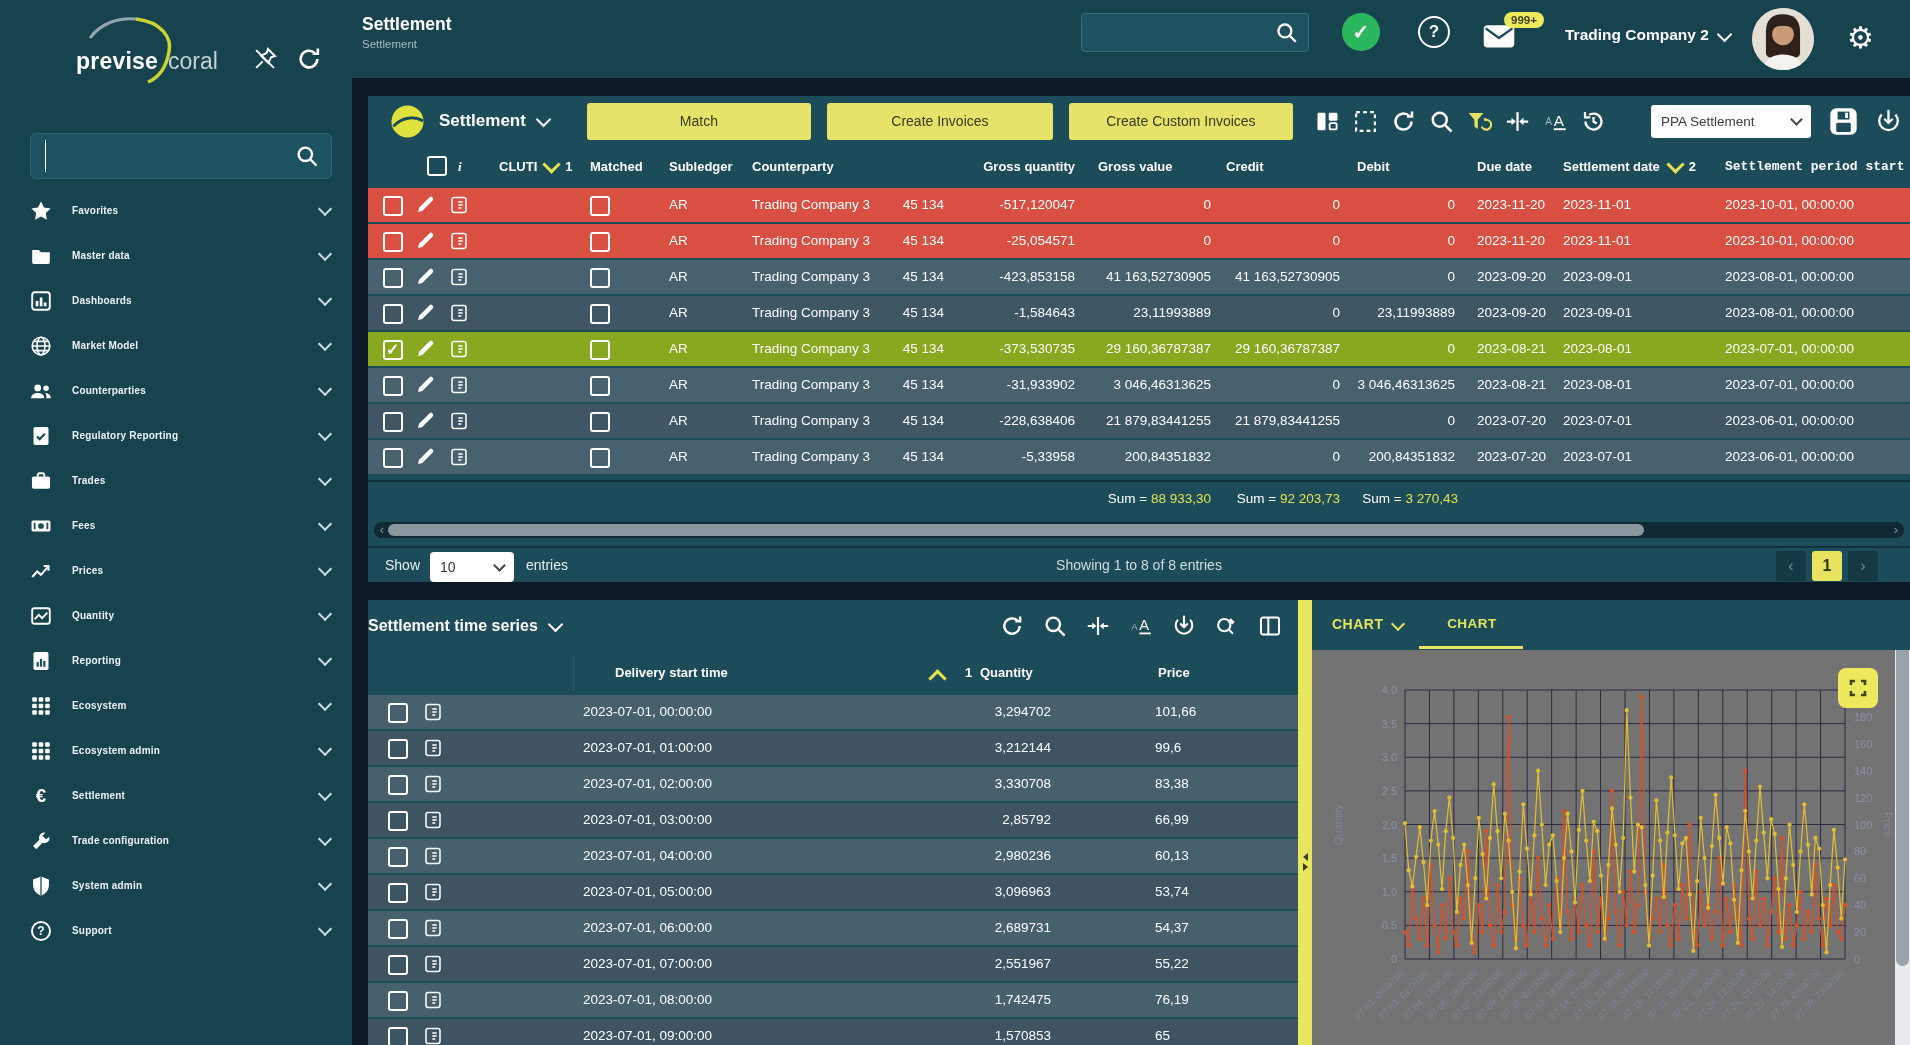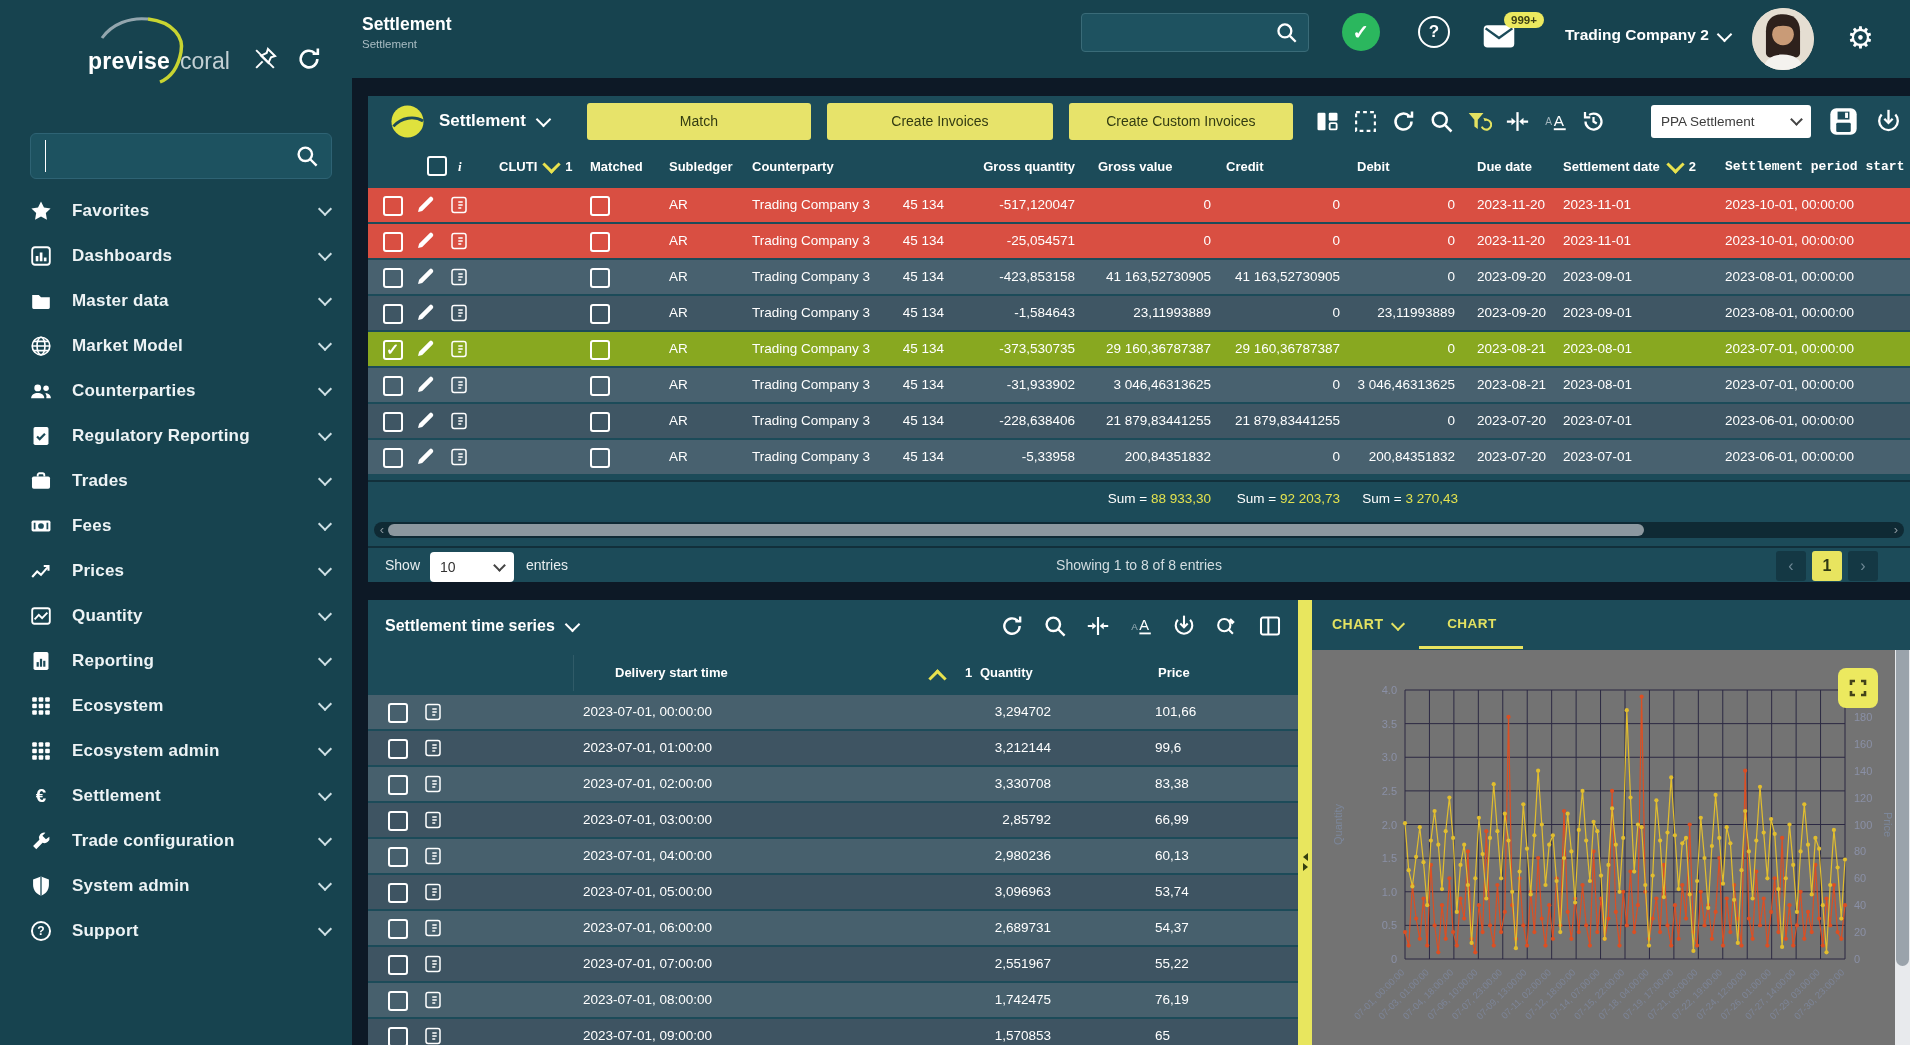--- a/index.html
+++ b/index.html
@@ -2,33 +2,33 @@
 <html><head>
 <meta charset="utf-8">
 <style>
   html,body{margin:0;padding:0;background:#0d1926;}
   body{font-family:"Liberation Sans",sans-serif;}
   .app{position:relative;width:1910px;height:1045px;overflow:hidden;background:#0d1926;color:#fff;}
 
   
   .sidebar{position:absolute;left:0;top:0;width:352px;height:1045px;background:#17434f;z-index:6;}
   .logo-row{position:absolute;left:0;top:10px;width:352px;height:86px;}
-  .logo{position:absolute;left:88px;top:8px;width:150px;height:70px;}
+  .logo{position:absolute;left:76px;top:8px;width:150px;height:70px;}
   .logo-arc{position:absolute;left:-14px;top:-6px;}
   .logo-previse{position:absolute;left:0;top:30px;font-size:23px;font-weight:bold;color:#fff;letter-spacing:.2px;}
   .logo-coral{position:absolute;left:92px;top:30px;font-size:23px;font-weight:300;color:#c3d0d4;}
   .side-top-icon{position:absolute;top:36px;width:26px;height:26px;}
   .pin-ic{left:252px;} .reload-ic{left:296px;}
   .side-search{position:absolute;left:30px;top:133px;width:300px;height:44px;background:#1d5260;border:1px solid #2e6374;border-radius:6px;}
   .side-search input{position:absolute;left:14px;top:6px;width:230px;height:30px;background:transparent;border:0;outline:none;color:#fff;font-size:15px;border-left:1.5px solid #fff;padding-left:2px;}
   .side-search .ic{position:absolute;right:12px;top:10px;width:24px;height:24px;}
   .side-nav{position:absolute;left:0;top:188px;width:352px;}
   .side-item{height:45px;display:flex;align-items:center;padding:0 22px 0 30px;cursor:pointer;}
   .side-icon{width:22px;height:22px;margin-right:20px;flex:0 0 auto;}
-  .side-label{font-size:17px;font-weight:600;color:#edf3f5;letter-spacing:.2px;flex:1 1 auto;}
+  .side-label{font-size:10px;font-weight:600;color:#edf3f5;letter-spacing:.2px;flex:1 1 auto;}
   .chev{display:inline-block;width:8px;height:8px;border-right:2px solid #cfe0e5;border-bottom:2px solid #cfe0e5;transform:rotate(45deg);margin-top:-4px;}
   .chev.up{transform:rotate(-135deg);margin-top:4px;}
   .chev.white{border-color:#fff;width:9px;height:9px;border-width:2.5px;}
   .chev.yellow{border-color:#e8e24e;width:10px;height:10px;border-width:3px;}
   .chev.dark{border-color:#444;width:7px;height:7px;border-width:2px;}
 
   
   .topbar{position:absolute;left:352px;top:0;width:1558px;height:78px;background:#17434f;z-index:5;}
   .page-titles{position:absolute;left:10px;top:14px;}
   .page-title{font-size:17.5px;font-weight:bold;color:#fff;}
@@ -105,21 +105,21 @@
   .pagesize{position:absolute;left:62px;top:4px;width:84px;height:30px;background:#fff;border-radius:4px;color:#333;font-size:14px;display:flex;align-items:center;padding:0 10px;box-sizing:border-box;cursor:pointer;}
   .pagesize .chev{margin-left:auto;}
   .entries-label{left:158px;}
   .showing-text{position:absolute;left:0;right:0;top:9px;text-align:center;font-size:14px;color:#d3dde1;}
   .pager{position:absolute;right:32px;top:3px;display:flex;}
   .pg-btn{width:30px;height:30px;border-radius:3px;background:#143844;margin-left:6px;text-align:center;line-height:30px;color:#6f8996;font-size:16px;cursor:pointer;}
   .pg-btn.active{background:#e8e45f;color:#2e3814;font-weight:bold;}
 
   
   .ts-panel{left:368px;top:600px;width:930px;height:445px;overflow:hidden;}
-  .ts-toolbar{position:absolute;left:0;top:0;width:100%;height:52px;display:flex;align-items:center;padding-left:17px;box-sizing:border-box;}
+  .ts-toolbar{position:absolute;left:0;top:0;width:100%;height:52px;display:flex;align-items:center;box-sizing:border-box;}
   .ts-title{font-size:16px;font-weight:bold;}
   .ts-title-chev{margin-left:12px;}
   .ts-icons{display:flex;align-items:center;margin-left:auto;padding-right:16px;}
   .ts-icons .ic{width:24px;height:24px;margin-left:19px;cursor:pointer;}
   .ts-thead{position:absolute;left:0;top:55px;width:100%;height:36px;}
   .ts-thead .hcell{position:absolute;top:0;line-height:36px;font-size:13px;font-weight:bold;color:#fff;white-space:nowrap;}
   .th-date{left:215px;margin-left:32px;} .th-sort{left:563px;top:13px;} .th-sortn{left:590px;} .th-qty{left:612px;} .th-price{left:790px;}
   #ts-rows{position:absolute;left:0;top:95px;width:100%;}
   .ts-row{position:relative;height:34px;margin-bottom:2px;}
   .ts-row.a{background:#47606d;} .ts-row.b{background:#3e5462;}
@@ -234,36 +234,36 @@
             <svg viewBox="0 0 20 20">
               <path d="M10 1.3l2.7 5.5 6 .9-4.3 4.2 1 6L10 15l-5.4 2.9 1-6L1.3 7.7l6-.9z" fill="#fff"></path>
             </svg>
           </span>
           <span class="side-label">Favorites</span>
           <span class="chev"></span>
         </div>
         <div class="side-item">
           <span class="side-icon ic">
             <svg viewBox="0 0 20 20">
+              <path d="M2 4.5h6l2 2h8V16a1.3 1.3 0 01-1.3 1.3H3.3A1.3 1.3 0 012 16z" fill="#fff"></path>
+            </svg>
+          </span>
+          <span class="side-label">Master data</span>
+          <span class="chev"></span>
+        </div>
+        <div class="side-item">
+          <span class="side-icon ic">
+            <svg viewBox="0 0 20 20">
               <rect x="2" y="2" width="16" height="16" rx="2.5" fill="none" stroke="#fff" stroke-width="1.7"></rect>
               <rect x="5.2" y="10" width="2.4" height="4.8" fill="#fff"></rect>
               <rect x="8.9" y="6.8" width="2.4" height="8" fill="#fff"></rect>
               <rect x="12.6" y="11.4" width="2.4" height="3.4" fill="#fff"></rect>
             </svg>
           </span>
           <span class="side-label">Dashboards</span>
-          <span class="chev"></span>
-        </div>
-        <div class="side-item">
-          <span class="side-icon ic">
-            <svg viewBox="0 0 20 20">
-              <path d="M2 4.5h6l2 2h8V16a1.3 1.3 0 01-1.3 1.3H3.3A1.3 1.3 0 012 16z" fill="#fff"></path>
-            </svg>
-          </span>
-          <span class="side-label">Master data</span>
           <span class="chev"></span>
         </div>
         <div class="side-item">
           <span class="side-icon ic">
             <svg viewBox="0 0 20 20" fill="none" stroke="#fff" stroke-width="1.5">
               <circle cx="10" cy="10" r="8"></circle>
               <ellipse cx="10" cy="10" rx="3.6" ry="8"></ellipse>
               <path d="M2 10h16M3.2 5.8h13.6M3.2 14.2h13.6"></path>
             </svg>
           </span>

